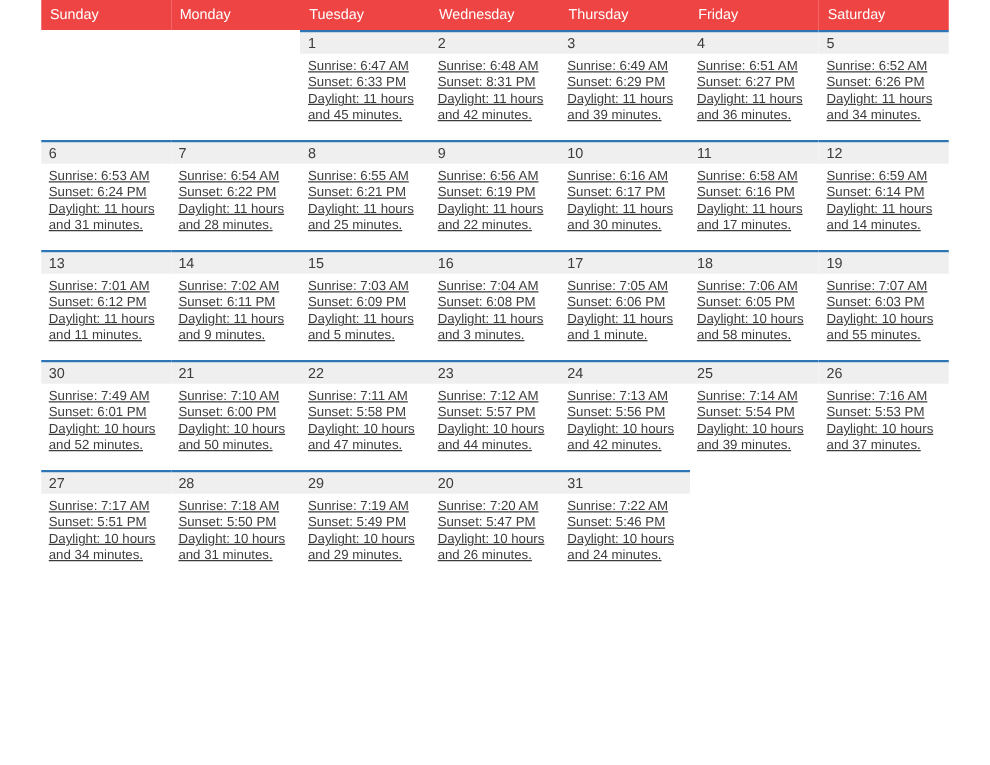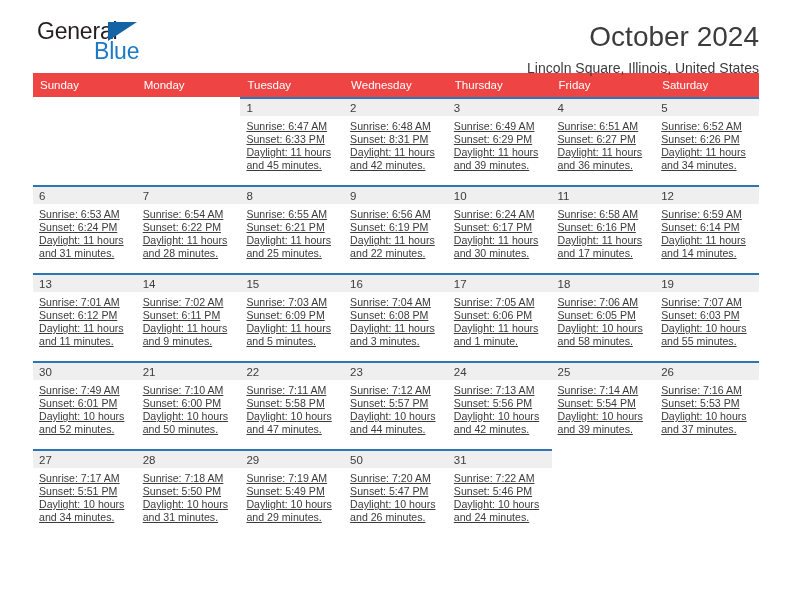--- a/index.html
+++ b/index.html
@@ -133,34 +133,20 @@
     text-decoration: underline;
   }
   .info div { white-space: nowrap; }
   .info .wrap { white-space: normal; }
 </style>
 </head>
 <body>
 
 <div class="page">
 
-  <div class="topbar">
-
-    <div class="logo">
-      <span class="logo-general">General</span>
-      <span class="logo-tri"></span>
-      <span class="logo-blue">Blue</span>
-    </div>
-
-    <div class="title-block">
-      <div class="cal-title">October 2024</div>
-      <div class="cal-subtitle">Lincoln Square, Illinois, United States</div>
-    </div>
-
-  </div>
 
   <table class="cal">
     <thead>
       <tr>
         <th>Sunday</th>
         <th>Monday</th>
         <th>Tuesday</th>
         <th>Wednesday</th>
         <th>Thursday</th>
         <th>Friday</th>
@@ -268,21 +254,21 @@
                 <div>Sunrise: 6:56 AM</div>
                 <div>Sunset: 6:19 PM</div>
                 <div class="wrap">Daylight: 11 hours and 22 minutes.</div>
               </div>
             </div>
           </td>
           <td class="daycell filled">
             <div class="inner">
               <div class="daynum">10</div>
               <div class="info">
-                <div>Sunrise: 6:24 AM</div>
+                <div>Sunrise: 6:16 AM</div>
                 <div>Sunset: 6:17 PM</div>
                 <div class="wrap">Daylight: 11 hours and 30 minutes.</div>
               </div>
             </div>
           </td>
           <td class="daycell filled">
             <div class="inner">
               <div class="daynum">11</div>
               <div class="info">
                 <div>Sunrise: 6:58 AM</div>
@@ -472,21 +458,21 @@
               <div class="daynum">29</div>
               <div class="info">
                 <div>Sunrise: 7:19 AM</div>
                 <div>Sunset: 5:49 PM</div>
                 <div class="wrap">Daylight: 10 hours and 29 minutes.</div>
               </div>
             </div>
           </td>
           <td class="daycell filled">
             <div class="inner">
-              <div class="daynum">50</div>
+              <div class="daynum">20</div>
               <div class="info">
                 <div>Sunrise: 7:20 AM</div>
                 <div>Sunset: 5:47 PM</div>
                 <div class="wrap">Daylight: 10 hours and 26 minutes.</div>
               </div>
             </div>
           </td>
           <td class="daycell filled">
             <div class="inner">
               <div class="daynum">31</div>

